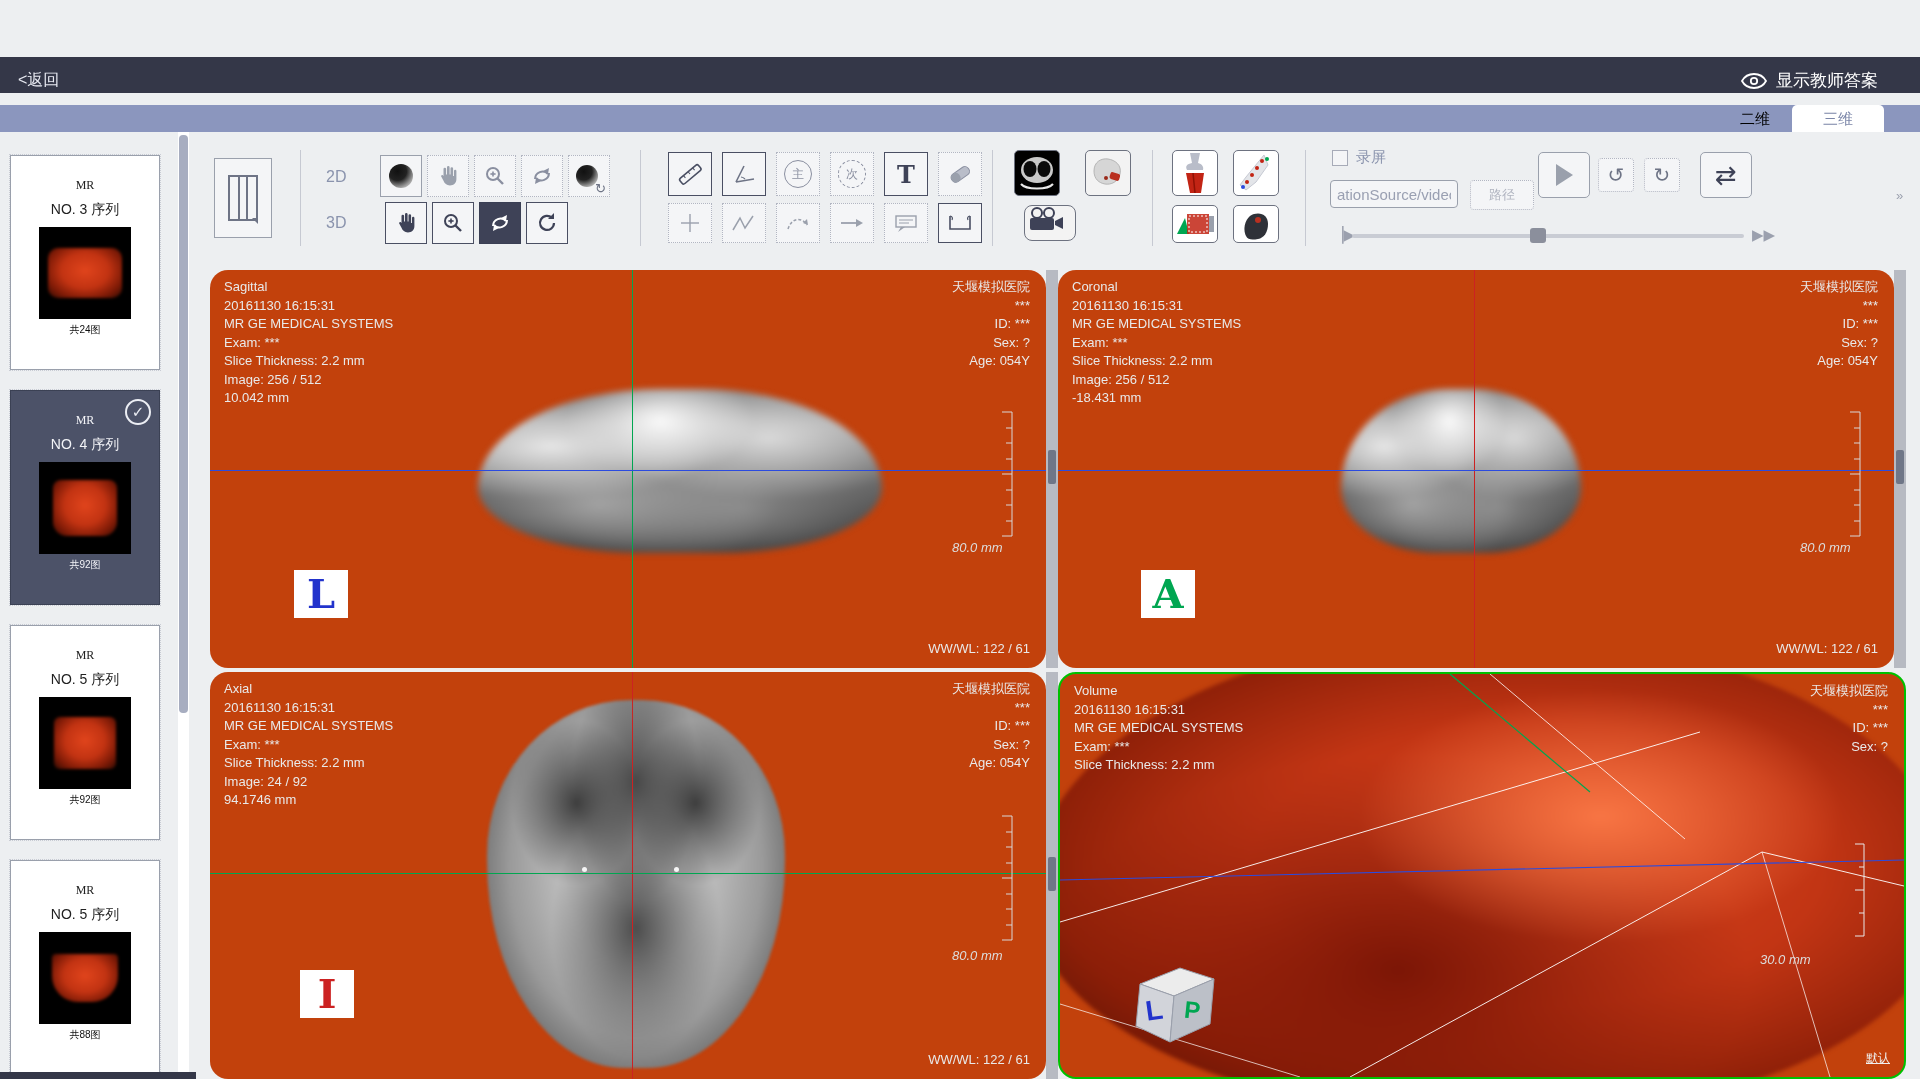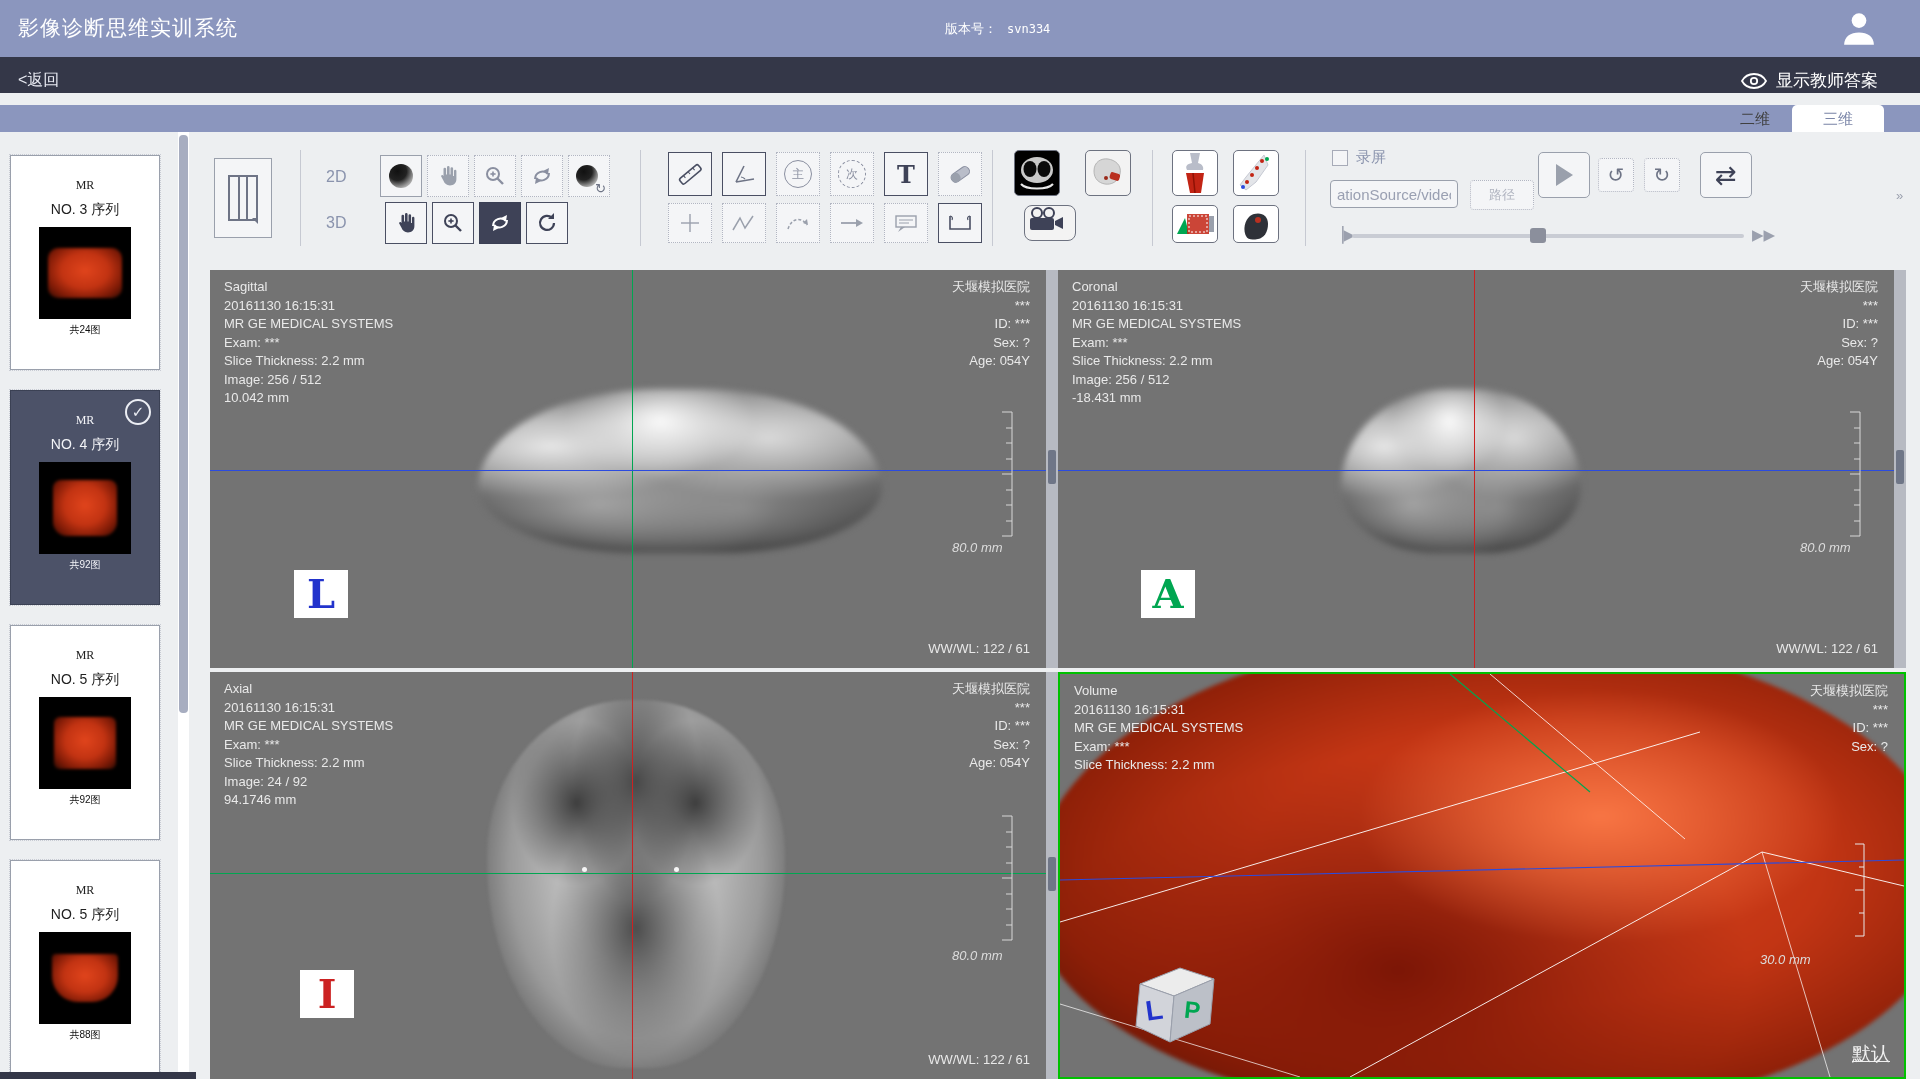--- a/index.html
+++ b/index.html
@@ -11,21 +11,21 @@
   #hdr{left:0;top:0;width:1920px;height:57px;background:#8b96be;}
   #hdr .title{position:absolute;left:18px;top:14px;color:#fff;font-size:21px;letter-spacing:1px;}
   #hdr .ver{position:absolute;left:945px;top:20px;color:#fff;font-size:13px;}
   #hdr .verval{font-family:"DejaVu Sans Mono",monospace;font-size:12px;margin-left:10px;}
   #hdr .person{position:absolute;right:40px;top:8px;}
   #nav{left:0;top:57px;width:1920px;height:36px;background:#343748;}
   #nav .back{position:absolute;left:18px;top:13px;color:#e8eaf2;font-size:16px;cursor:pointer;}
   #nav .ans{position:absolute;right:42px;top:12px;color:#fff;font-size:17px;display:flex;align-items:center;gap:9px;cursor:pointer;}
   #tabs{left:0;top:105px;width:1920px;height:27px;background:#8b96be;}
   .tab{position:absolute;top:0;height:27px;line-height:27px;text-align:center;font-size:15px;cursor:pointer;}
-  .tab.inactive{color:#404040;width:70px;right:130px;}
+  .tab.inactive{color:#000000;width:70px;right:130px;}
   .tab.active{color:#7b86a8;background:#fff;width:92px;right:36px;border-radius:5px 5px 0 0;}
 
   
   .card{position:absolute;left:10px;width:148px;height:213px;background:#fff;border:1px solid #9aa0ac;outline:1px dotted #c9ccd4;text-align:center;cursor:pointer;}
   .card .mod{margin-top:22px;font-family:Liberation Serif, serif;font-size:12px;color:#222;}
   .card .ser{margin-top:8px;font-size:14px;color:#222;}
   .card .thumb{margin:8px auto 0;width:92px;height:92px;background:#000;position:relative;overflow:hidden;}
   .card .cnt{margin-top:4px;font-size:10px;color:#111;}
   .card.sel{background:#4c5268;border-color:#3b4154;}
   .card.sel .mod,.card.sel .ser,.card.sel .cnt{color:#f2f3f7;}
@@ -57,21 +57,21 @@
   .preset{position:absolute;border:1px solid #6d7280;border-radius:5px;box-sizing:border-box;overflow:hidden;cursor:pointer;}
   #recrow{position:absolute;color:#8a93ad;font-size:15px;display:flex;align-items:center;gap:8px;}
   #recbox{width:14px;height:14px;border:1px solid #a7abb8;background:#f4f5f7;}
   #pathinput{position:absolute;width:128px;height:28px;border:1px solid #9aa0ac;border-radius:4px;background:#f4f5f7;color:#9aa0b2;font-size:15px;padding:0 6px;box-sizing:border-box;}
   #pathbtn{position:absolute;width:62px;height:28px;border:1px dotted #b2b6c2;border-radius:4px;background:#f4f5f7;color:#b0b4c0;font-size:13px;text-align:center;line-height:28px;cursor:pointer;}
   #strack{position:absolute;left:1352px;top:234px;width:392px;height:4px;background:#c9ccd4;border-radius:2px;}
   #sthumb{position:absolute;left:1530px;top:228px;width:16px;height:15px;background:#8b8f9c;border-radius:3px;cursor:pointer;}
   .sglyph{position:absolute;color:#9ba0ae;font-size:15px;}
 
   
-  .vp{position:absolute;background:#737373;overflow:hidden;}
+  .vp{position:absolute;background:#c2410c;overflow:hidden;border-radius:18px;}
   .ov{position:absolute;color:#e9e9e9;font-size:13px;line-height:18.5px;}
   .ovl{left:14px;top:8px;}
   .ovr{right:16px;top:8px;text-align:right;}
   .wwwl{position:absolute;right:16px;bottom:12px;color:#e9e9e9;font-size:13px;}
   .scale-label{position:absolute;color:#dcdcdc;font-size:13px;font-style:italic;}
   .oletter{position:absolute;width:54px;height:48px;background:#fff;text-align:center;font-size:40px;font-weight:bold;line-height:48px;font-family:"DejaVu Serif",serif;}
   .hline,.vline{position:absolute;}
   .hline{left:0;width:100%;height:1px;}
   .vline{top:0;height:100%;width:1px;}
   .vpscroll{position:absolute;background:#b7bac2;}
@@ -92,39 +92,27 @@
       radial-gradient(ellipse at 50% 62%,rgba(70,70,70,.95) 0%,rgba(0,0,0,0) 40%),
       radial-gradient(ellipse at 50% 45%,#d6d6d6 0%,#bdbdbd 35%,#9a9a9a 60%,#6a6a6a 78%,#2a2a2a 94%,#000 100%);}
   .dot{position:absolute;width:5px;height:5px;border-radius:50%;background:#f5f5f5;}
   .redvol{position:absolute;filter:blur(2px);
     background:
       radial-gradient(ellipse at 62% 38%,rgba(250,120,70,.95) 0%,rgba(0,0,0,0) 30%),
       radial-gradient(ellipse at 40% 70%,rgba(120,20,5,.95) 0%,rgba(0,0,0,0) 45%),
       radial-gradient(ellipse at 55% 48%,#d8451f 0%,#c23514 40%,#8f2008 68%,#4a0f03 88%,rgba(20,4,0,0) 100%);
     border-radius:50% 50% 46% 48%/55% 52% 46% 46%;}
   #vol{border:2px solid #00c000;}
-  .deflabel{position:absolute;right:14px;bottom:10px;color:#f0f0f0;font-size:19px;text-decoration:underline;}
+  .deflabel{position:absolute;right:14px;bottom:10px;color:#f0f0f0;font-size:12px;text-decoration:underline;}
 </style>
 </head>
 <body>
 
 <div id="app">
 
-  <div class="abs" id="hdr">
-    <div class="title">影像诊断思维实训系统</div>
-    <div class="ver">
-      <span>版本号：</span><span class="verval">svn334</span>
-    </div>
-    <div class="person">
-      <svg width="42" height="42" viewBox="0 0 24 24">
-          <circle cx="12" cy="7.2" r="4.2" fill="#fff"></circle>
-          <path d="M3.5 21c0-4.6 3.7-7 8.5-7s8.5 2.4 8.5 7z" fill="#fff"></path>
-        </svg>
-    </div>
-  </div>
 
   <div class="abs" id="nav">
     <div class="back">&lt;返回</div>
     <div class="ans">
       <svg width="26" height="16" viewBox="0 0 26 16">
           <path d="M1 8C4 2.5 8.5 1 13 1s9 1.5 12 7c-3 5.5-7.5 7-12 7S4 13.5 1 8z" fill="none" stroke="#fff" stroke-width="1.8"></path>
           <circle cx="13" cy="8" r="3.2" fill="none" stroke="#fff" stroke-width="1.8"></circle>
         </svg>
       <span>显示教师答案</span>
     </div>

